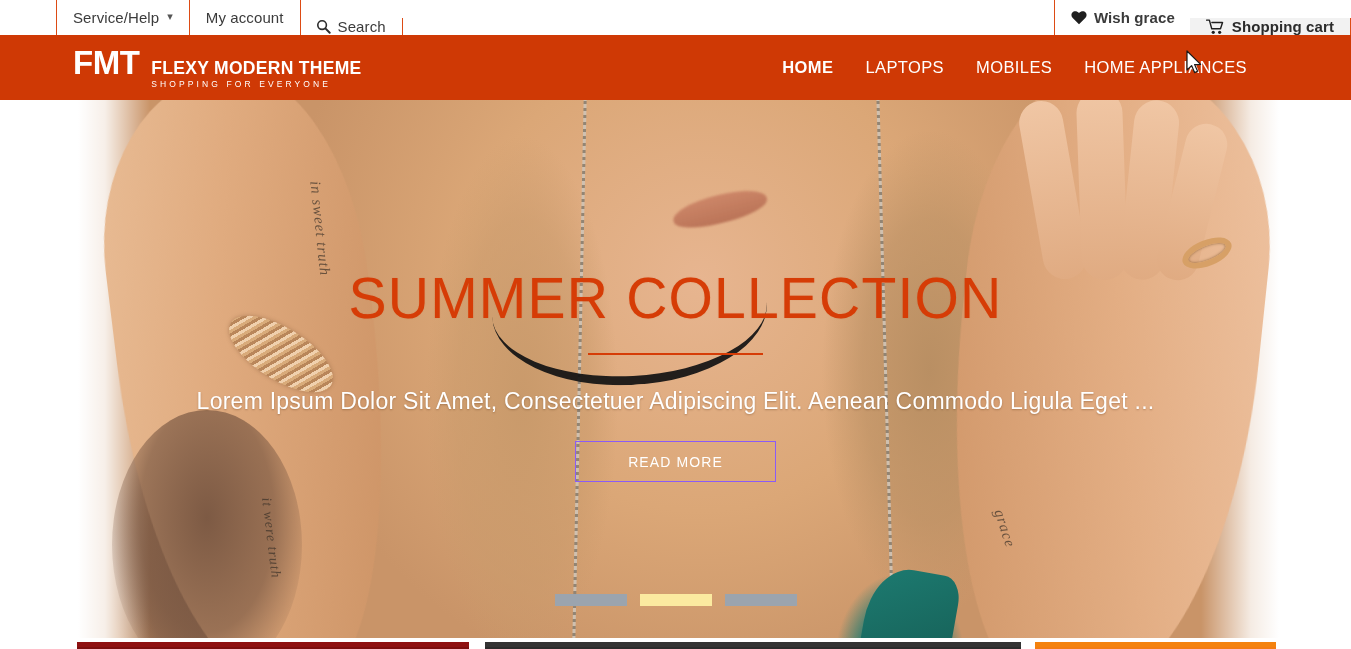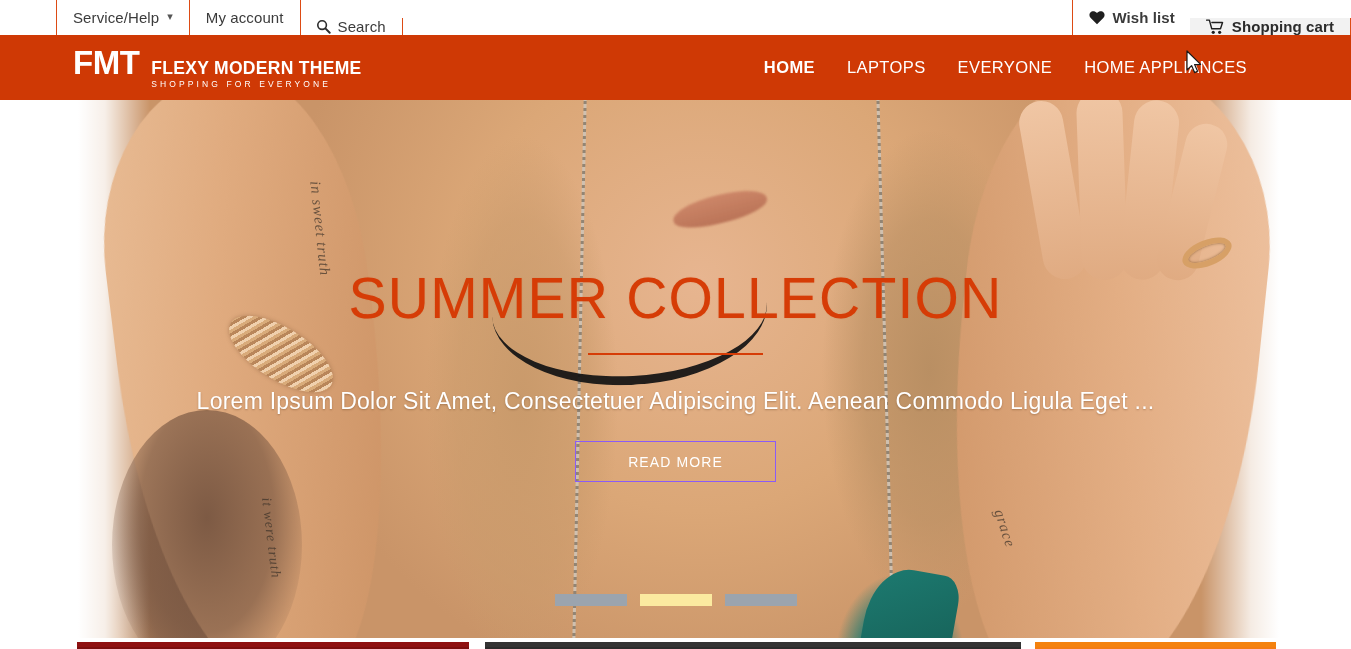--- a/index.html
+++ b/index.html
@@ -288,21 +288,21 @@
   </div>
 
   <div class="topbar-right">
 
     <div class="tb-item bold-lab nb-right">
       <span class="tb-ico">
         <svg width="16" height="15" viewBox="0 0 16 15">
           <path d="M8 14.2 1.5 7.7C-0.3 5.9 0.2 2.7 2.6 1.5 4.3 0.7 6.4 1.2 8 3.1c1.6-1.9 3.7-2.4 5.4-1.6 2.4 1.2 2.9 4.4 1.1 6.2L8 14.2z" fill="#1f1f1f"></path>
         </svg>
       </span>
-      <span>Wish list</span>
+      <span>Wish grace</span>
     </div>
 
     <div class="tb-item bold-lab hovered nb-left">
       <span class="tb-ico">
         <svg width="19" height="16" viewBox="0 0 20 17">
           <path d="M0.5 1.2h3l2.5 9.2h9.3l2.2-6.6H6.2" fill="none" stroke="#1f1f1f" stroke-width="1.5" stroke-linejoin="round" stroke-linecap="round"></path>
           <circle cx="7.6" cy="14.2" r="1.7" fill="#1f1f1f"></circle>
           <circle cx="14.4" cy="14.2" r="1.7" fill="#1f1f1f"></circle>
         </svg>
       </span>
@@ -317,21 +317,21 @@
     <div class="logo-mark">FMT</div>
     <div class="logo-text">
       <div class="logo-title">FLEXY MODERN THEME</div>
       <div class="logo-sub">SHOPPING FOR EVERYONE</div>
     </div>
   </div>
 
   <nav class="mainnav">
     <a class="nav-link active">HOME</a>
     <a class="nav-link">LAPTOPS</a>
-    <a class="nav-link">EVERYONE</a>
+    <a class="nav-link">MOBILES</a>
     <a class="nav-link">HOME APPLIANCES</a>
   </nav>
 </div>
 
 <div class="hero">
 
   <div class="hero-photo">
     <div class="arm-left"></div>
     <div class="arm-left-shadow"></div>
     <div class="bracelet"></div>

